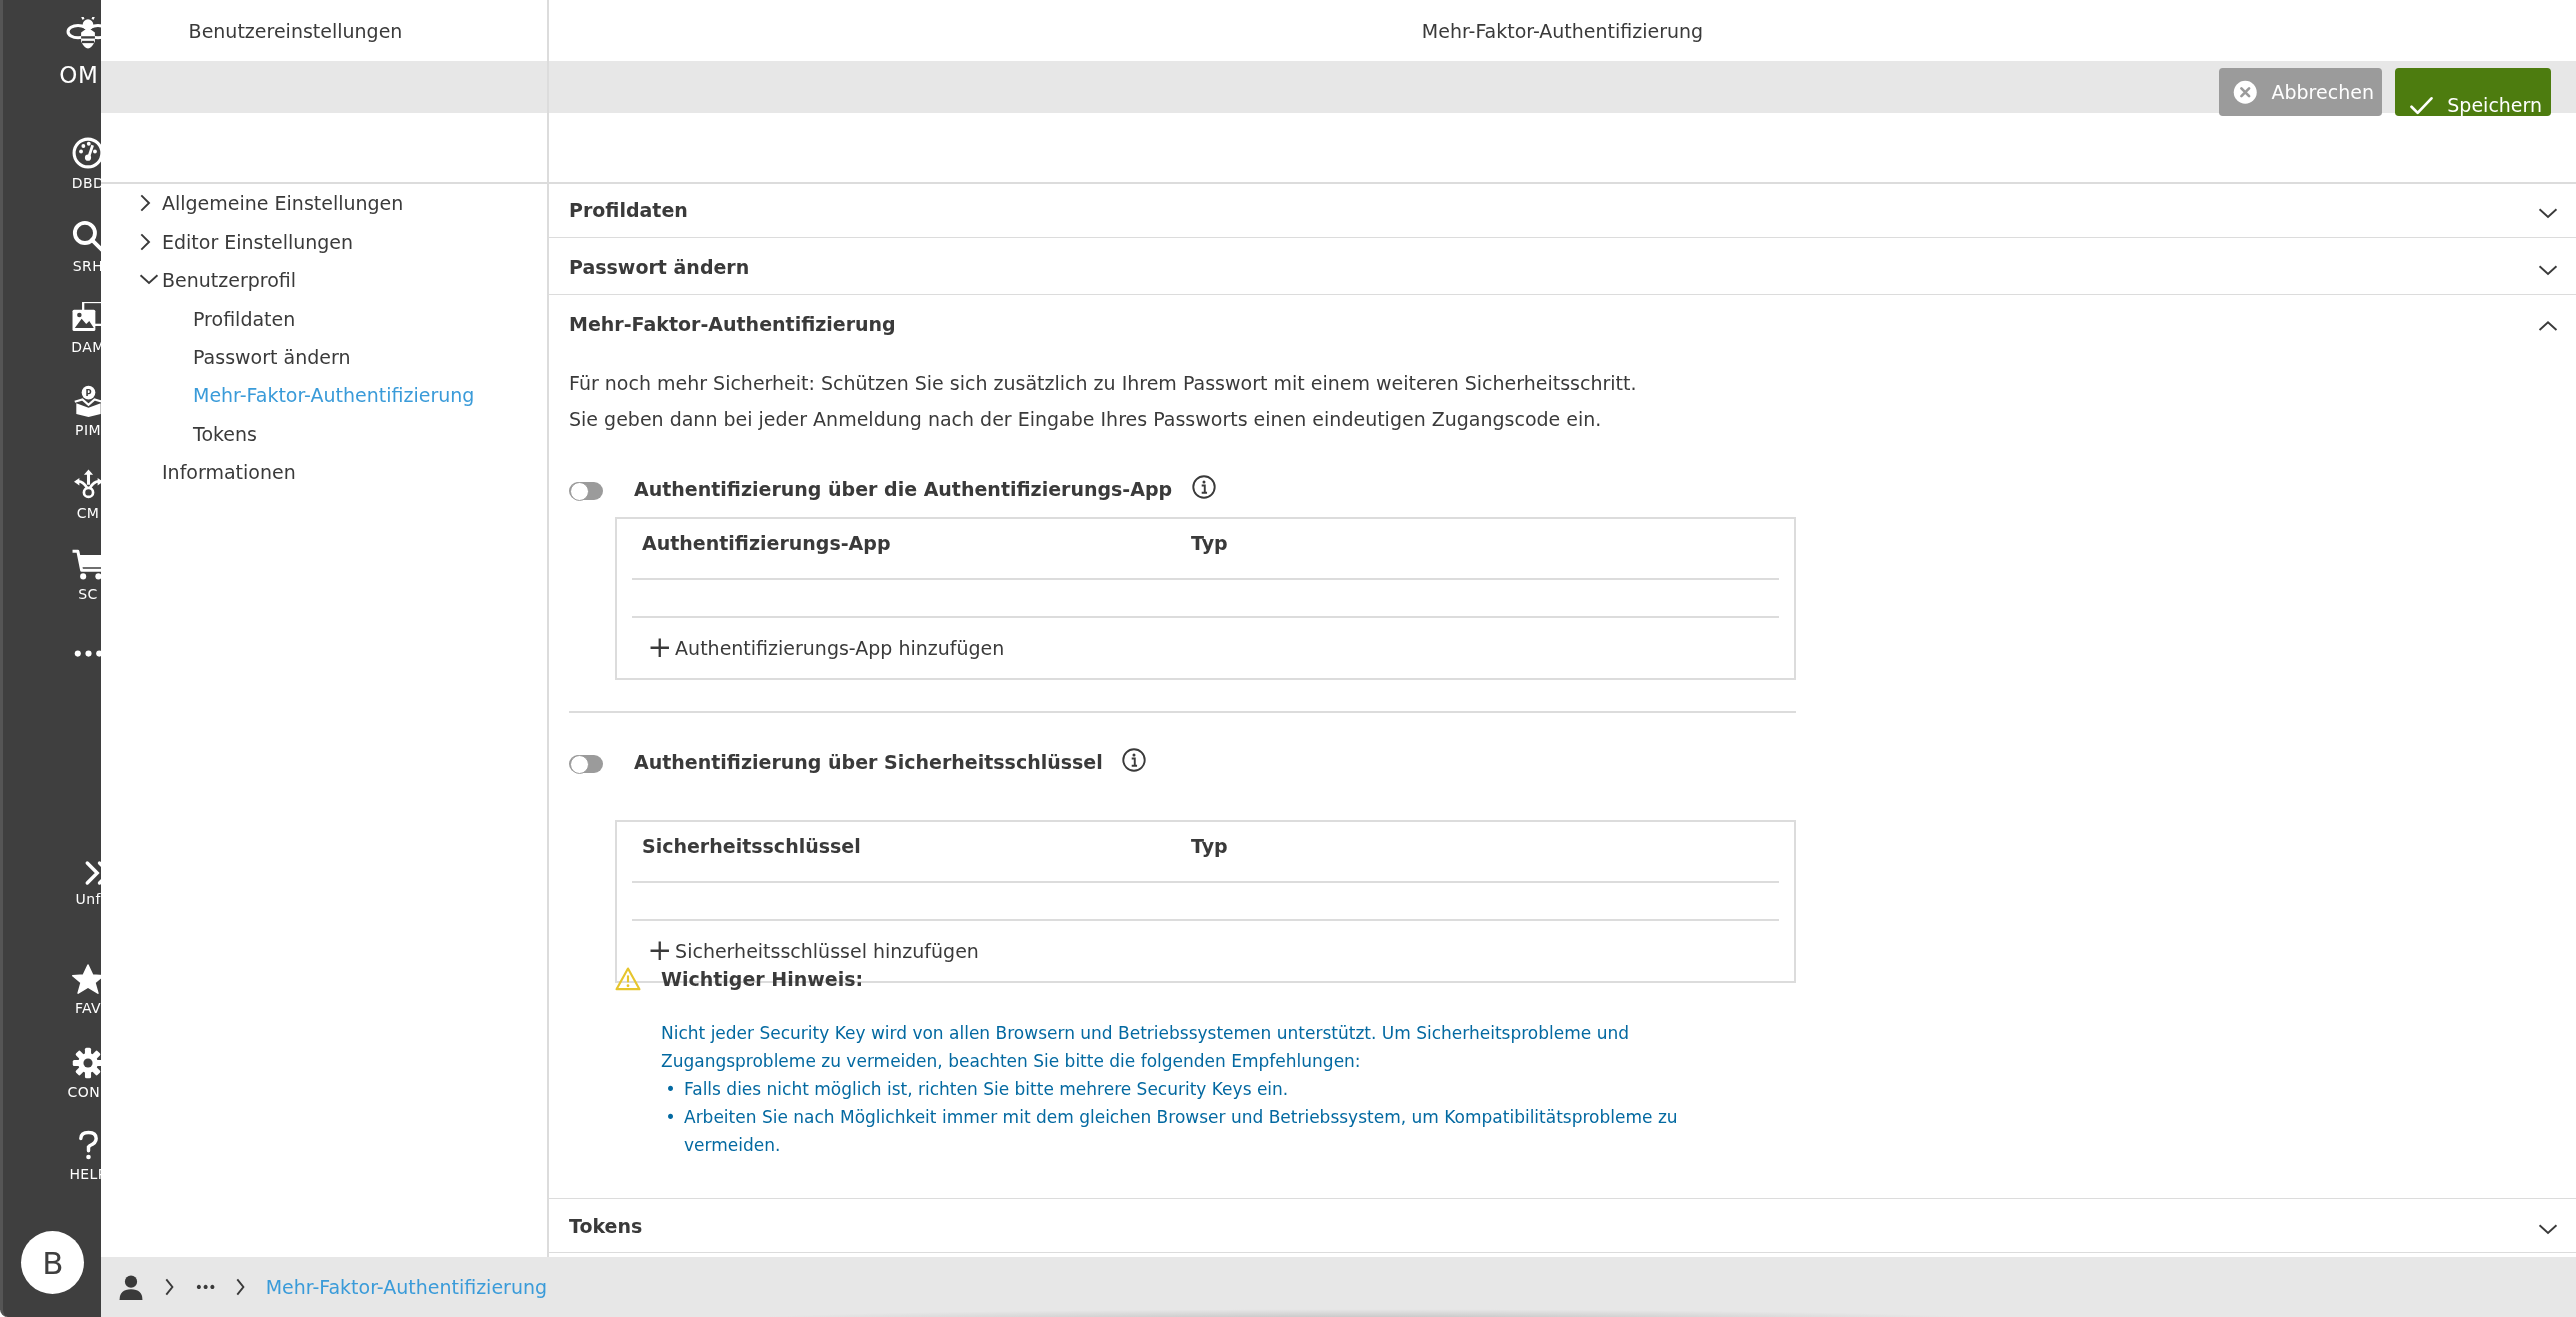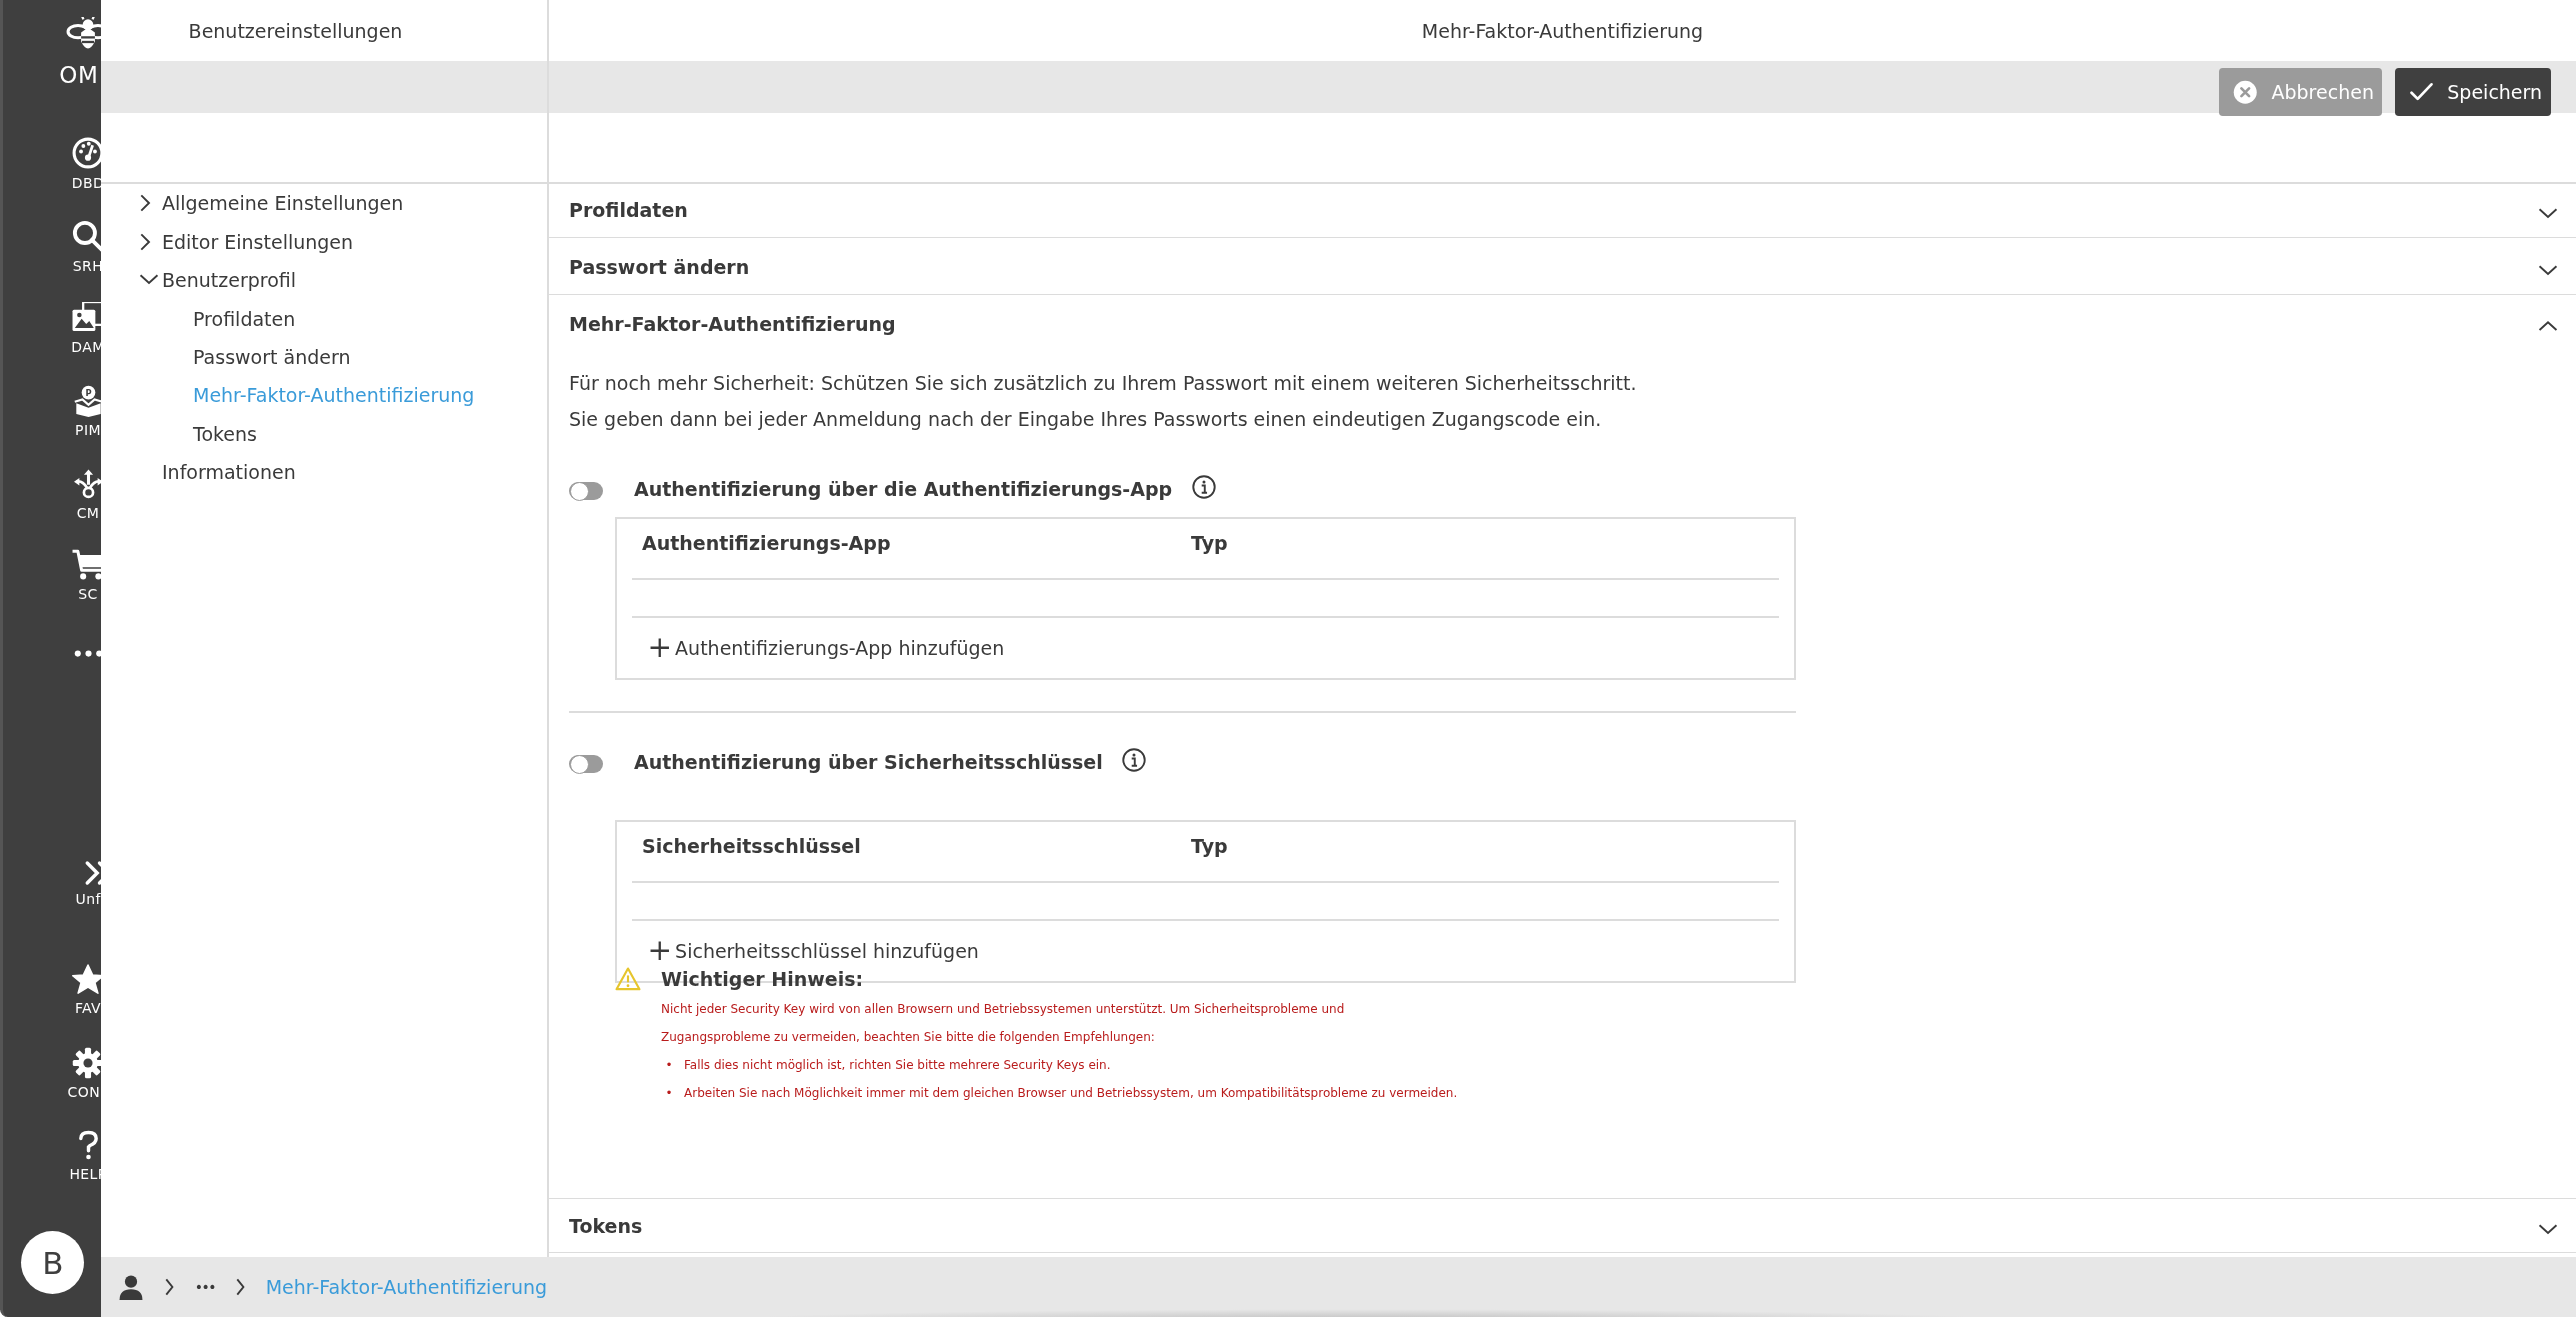--- a/index.html
+++ b/index.html
@@ -13,21 +13,21 @@
   .rail-label { font-size: 14px; margin-top: 4.6px; color: #fff; letter-spacing: 0.4px; }
   .logo-label { font-size: 23px; letter-spacing: 0.8px; }
   .avatar { position: absolute; left: 18.4px; top: 1231px; width: 63px; height: 63px; border-radius: 50%; background: #fff; color: #3f3f3f; font-size: 31px; display: flex; align-items: center; justify-content: center; cursor: pointer; }
 
   
   .hdr-left { position: absolute; left: 101px; top: 0; width: 389px; height: 61px; display: flex; align-items: center; justify-content: center; font-size: 19px; color: #3a3a3a; }
   .hdr-right { position: absolute; left: 549px; top: 0; right: 0; height: 61px; display: flex; align-items: center; justify-content: center; font-size: 19px; color: #3a3a3a; }
   .toolbar { position: absolute; left: 101px; top: 61px; right: 0; height: 52px; background: #e7e7e7; }
   .btn { position: absolute; top: 7px; height: 48px; border-radius: 3.8px; display: flex; align-items: center; color: #fff; font-size: 19px; cursor: pointer; }
   .btn-cancel { left: 2118px; width: 163px; background: #9b9b9b; padding-left: 14px; }
-  .btn-save { left: 2294px; width: 156px; background: #404040; padding-left: 15.3px; }
+  .btn-save { left: 2294px; width: 156px; background: #4d7c0f; padding-left: 15.3px; align-items: flex-end; }
   .btn .icon { margin-right: 14px; display: flex; }
 
   .col-sep { position: absolute; left: 547px; top: 0; width: 1.5px; height: 1257px; background: #dcdcdc; }
   .row-sep { position: absolute; left: 101px; right: 0; top: 182px; height: 1.5px; background: #dcdcdc; }
 
   
   .tree { position: absolute; left: 101px; top: 183px; width: 446px; }
   .tree-item { position: absolute; height: 31px; display: flex; align-items: center; font-size: 19px; color: #3a3a3a; cursor: pointer; white-space: nowrap; }
   .tree-item .chev { width: 23px; display: flex; align-items: center; justify-content: flex-start; margin-left: -23px; }
   .tree-item.active { color: #3a9bd9; }
@@ -50,21 +50,21 @@
   .box-th { position: absolute; top: 0; font-weight: bold; font-size: 19px; color: #3a3a3a; height: 48px; display: flex; align-items: center; }
   .box-line { position: absolute; left: 15.3px; right: 15.3px; height: 2.3px; background: #dcdcdc; }
   .box-add { position: absolute; left: 32px; display: flex; align-items: center; font-size: 19px; color: #3a3a3a; cursor: pointer; height: 38px; }
   .box-add .plus { margin-right: 4.6px; display: flex; }
 
   .divider { position: absolute; left: 20px; width: 1227px; height: 2.3px; background: #dcdcdc; }
 
   .notice { position: absolute; left: 66px; width: 1196px; }
   .notice-title { position: absolute; left: 0; top: 0; display: flex; align-items: center; font-weight: bold; font-size: 19px; color: #3a3a3a; }
   .notice-title .warn { margin-right: 20px; display: flex; }
-  .notice-body { position: absolute; left: 46px; top: 28px; width: 1104px; font-size: 12px; line-height: 28px; color: #b91c1c; }
+  .notice-body { position: absolute; left: 46px; top: 52px; width: 1104px; font-size: 17px; line-height: 28px; color: #0369a1; }
   .notice-body ul { list-style: none; margin-left: 0; }
   .notice-body li { position: relative; padding-left: 23px; }
   .notice-body li::before { content: "•"; position: absolute; left: 4.6px; }
 
   
   .footer { position: absolute; left: 101px; top: 1257px; right: 0; height: 60px; background: #e7e7e7; display: flex; align-items: center; padding-left: 17px; }
   .footer > * { margin-right: 20px; display: flex; align-items: center; }
   .crumb-current { color: #3a9bd9; font-size: 19px; cursor: pointer; }
   .crumb-more { cursor: pointer; }
   .footer-shade { position: absolute; left: 613px; right: 537px; bottom: -15.3px; height: 23px; background: radial-gradient(ellipse at center, rgba(0,0,0,0.18), rgba(0,0,0,0) 70%); }

